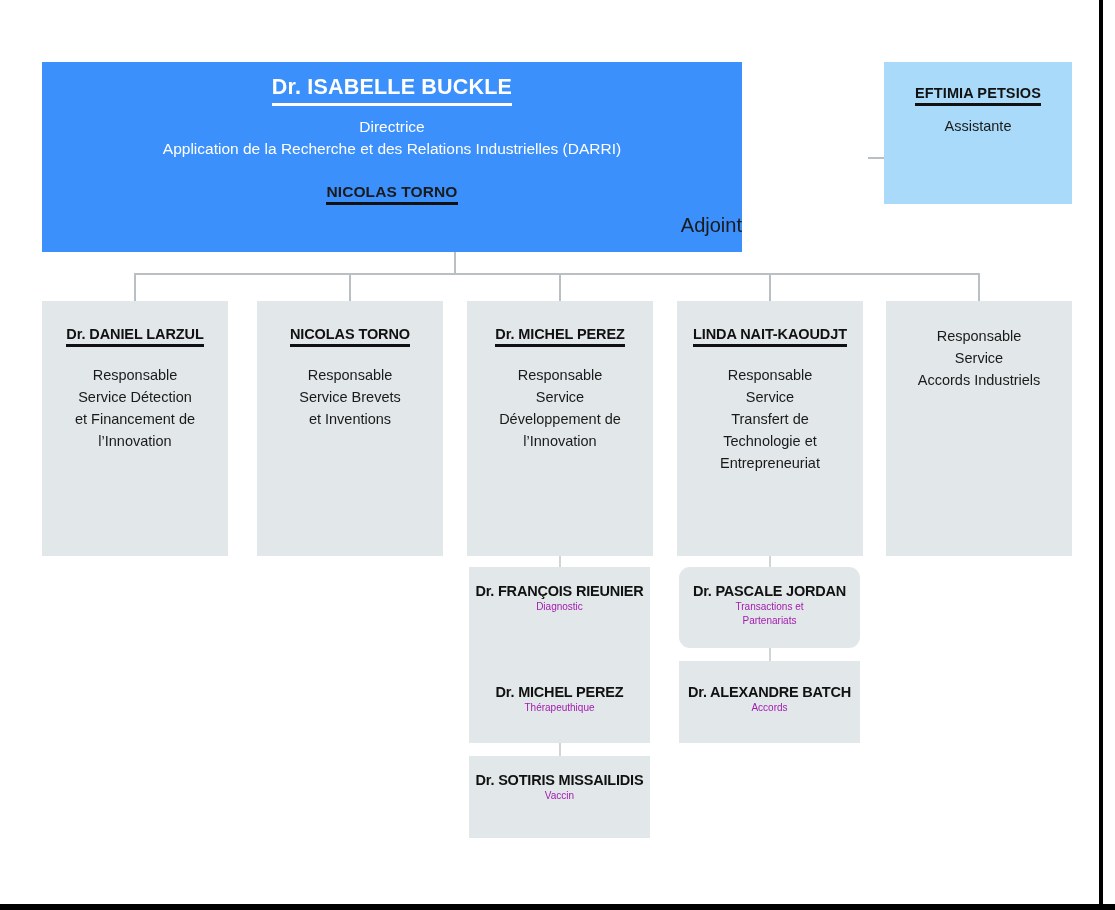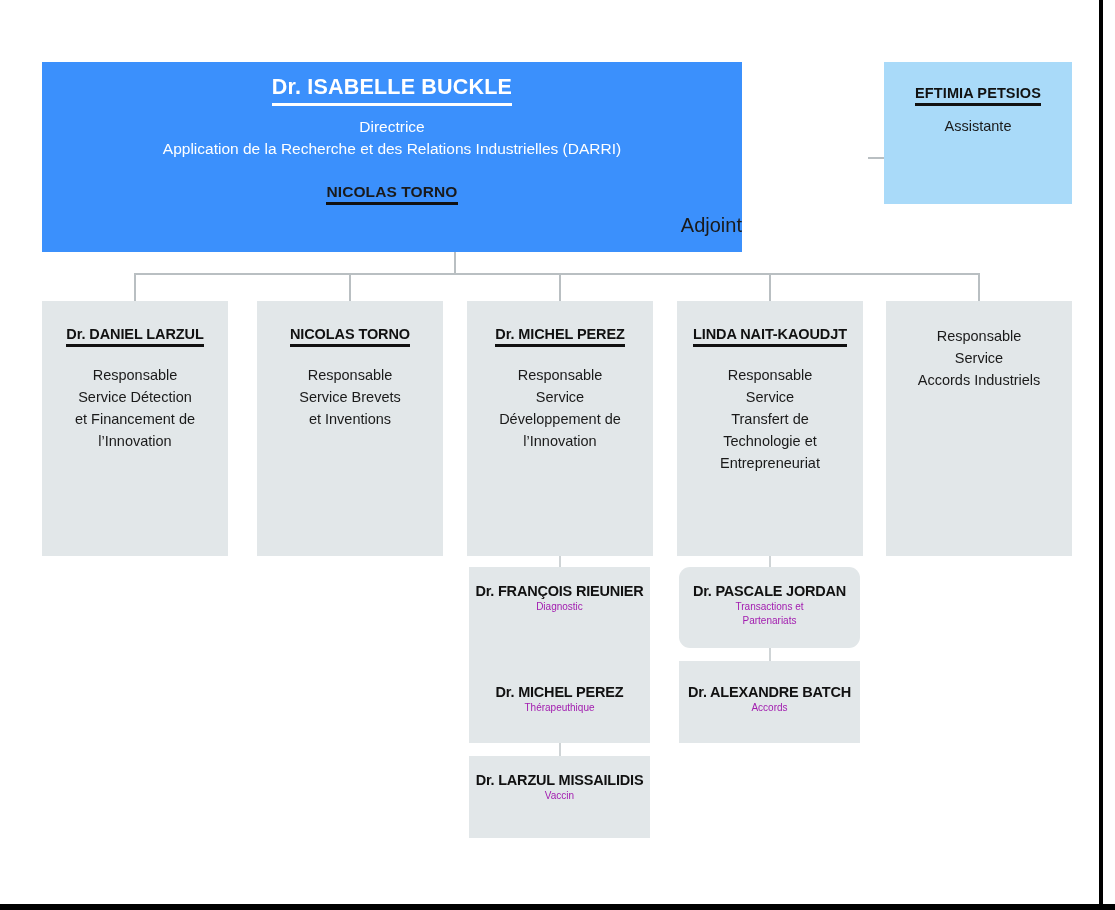--- a/index.html
+++ b/index.html
@@ -273,21 +273,21 @@
 
   <div class="unit-box" style="left:469px; top:567px; height:98px;">
     <div class="unit-name">Dr. FRANÇOIS RIEUNIER</div>
     <div class="unit-role">Diagnostic</div>
   </div>
   <div class="unit-box" style="left:469px; top:661px; height:82px; padding-top:22px;">
     <div class="unit-name">Dr. MICHEL PEREZ</div>
     <div class="unit-role">Thérapeuthique</div>
   </div>
   <div class="unit-box" style="left:469px; top:756px; height:82px;">
-    <div class="unit-name">Dr. LARZUL MISSAILIDIS</div>
+    <div class="unit-name">Dr. SOTIRIS MISSAILIDIS</div>
     <div class="unit-role">Vaccin</div>
   </div>
 
   <div class="unit-box" style="left:679px; top:567px; height:81px;border-radius:11px;">
     <div class="unit-name">Dr. PASCALE JORDAN</div>
     <div class="unit-role">
       <div>Transactions et</div>
       <div>Partenariats</div>
     </div>
   </div>

